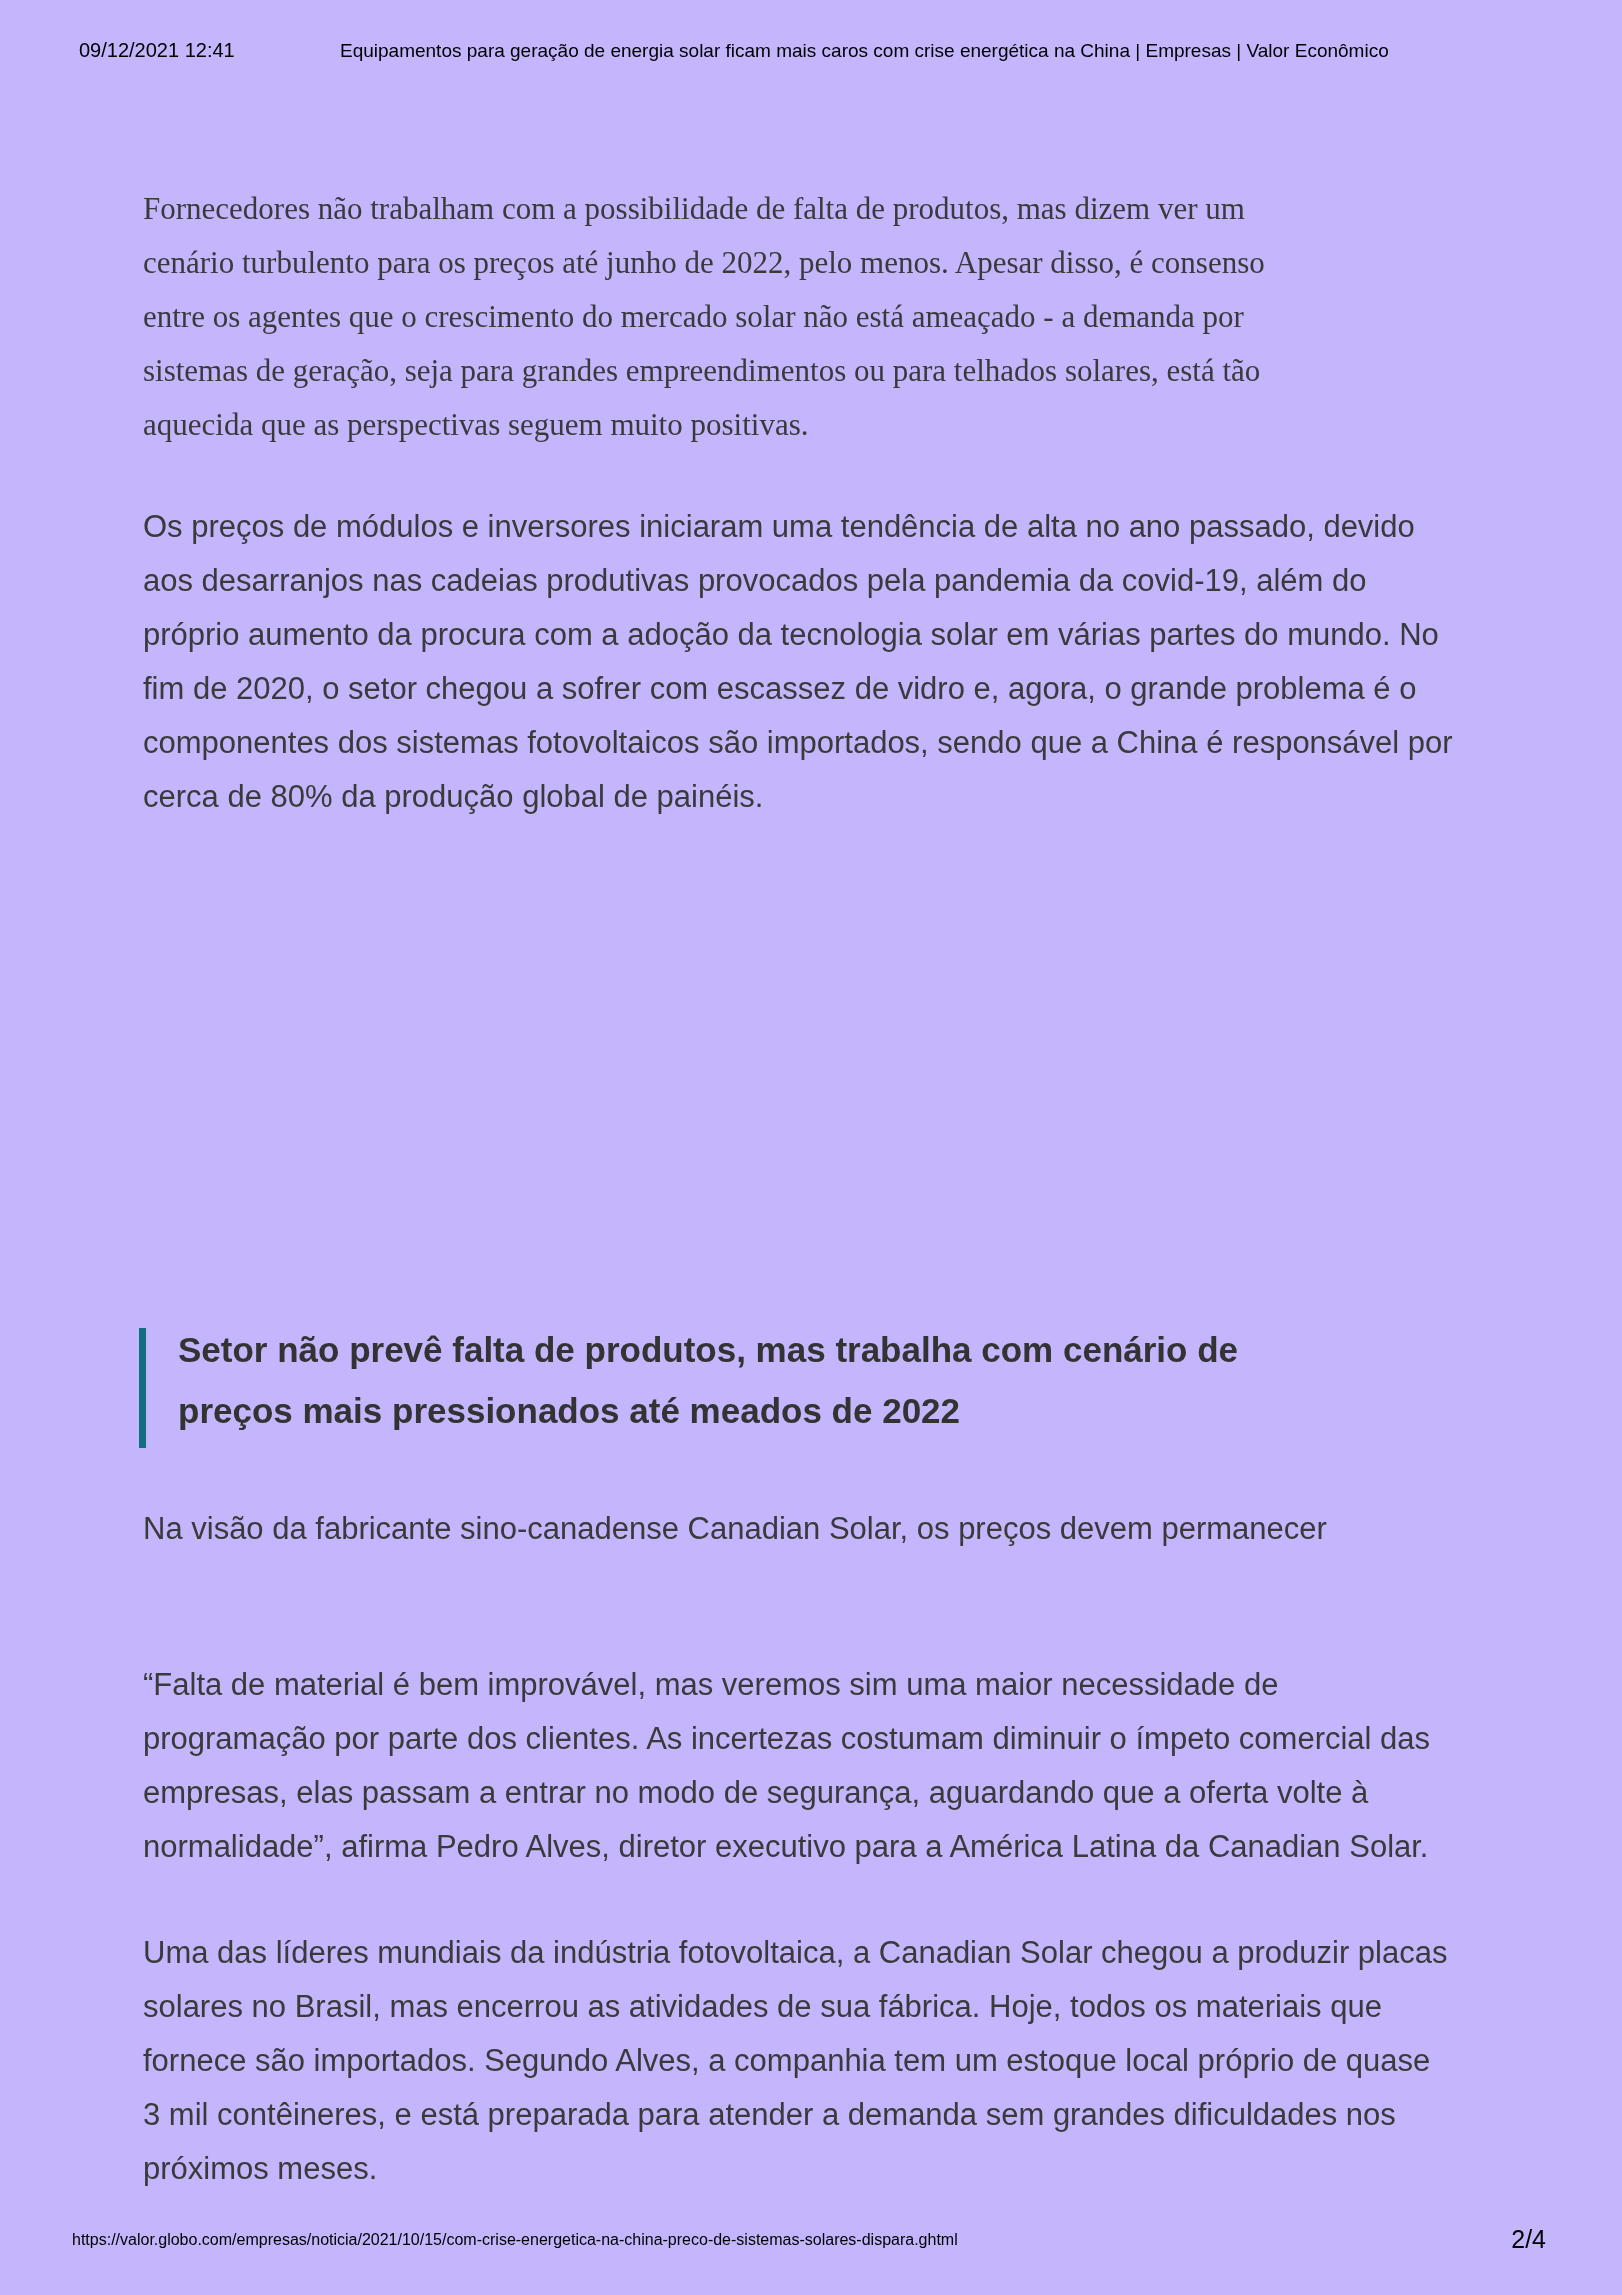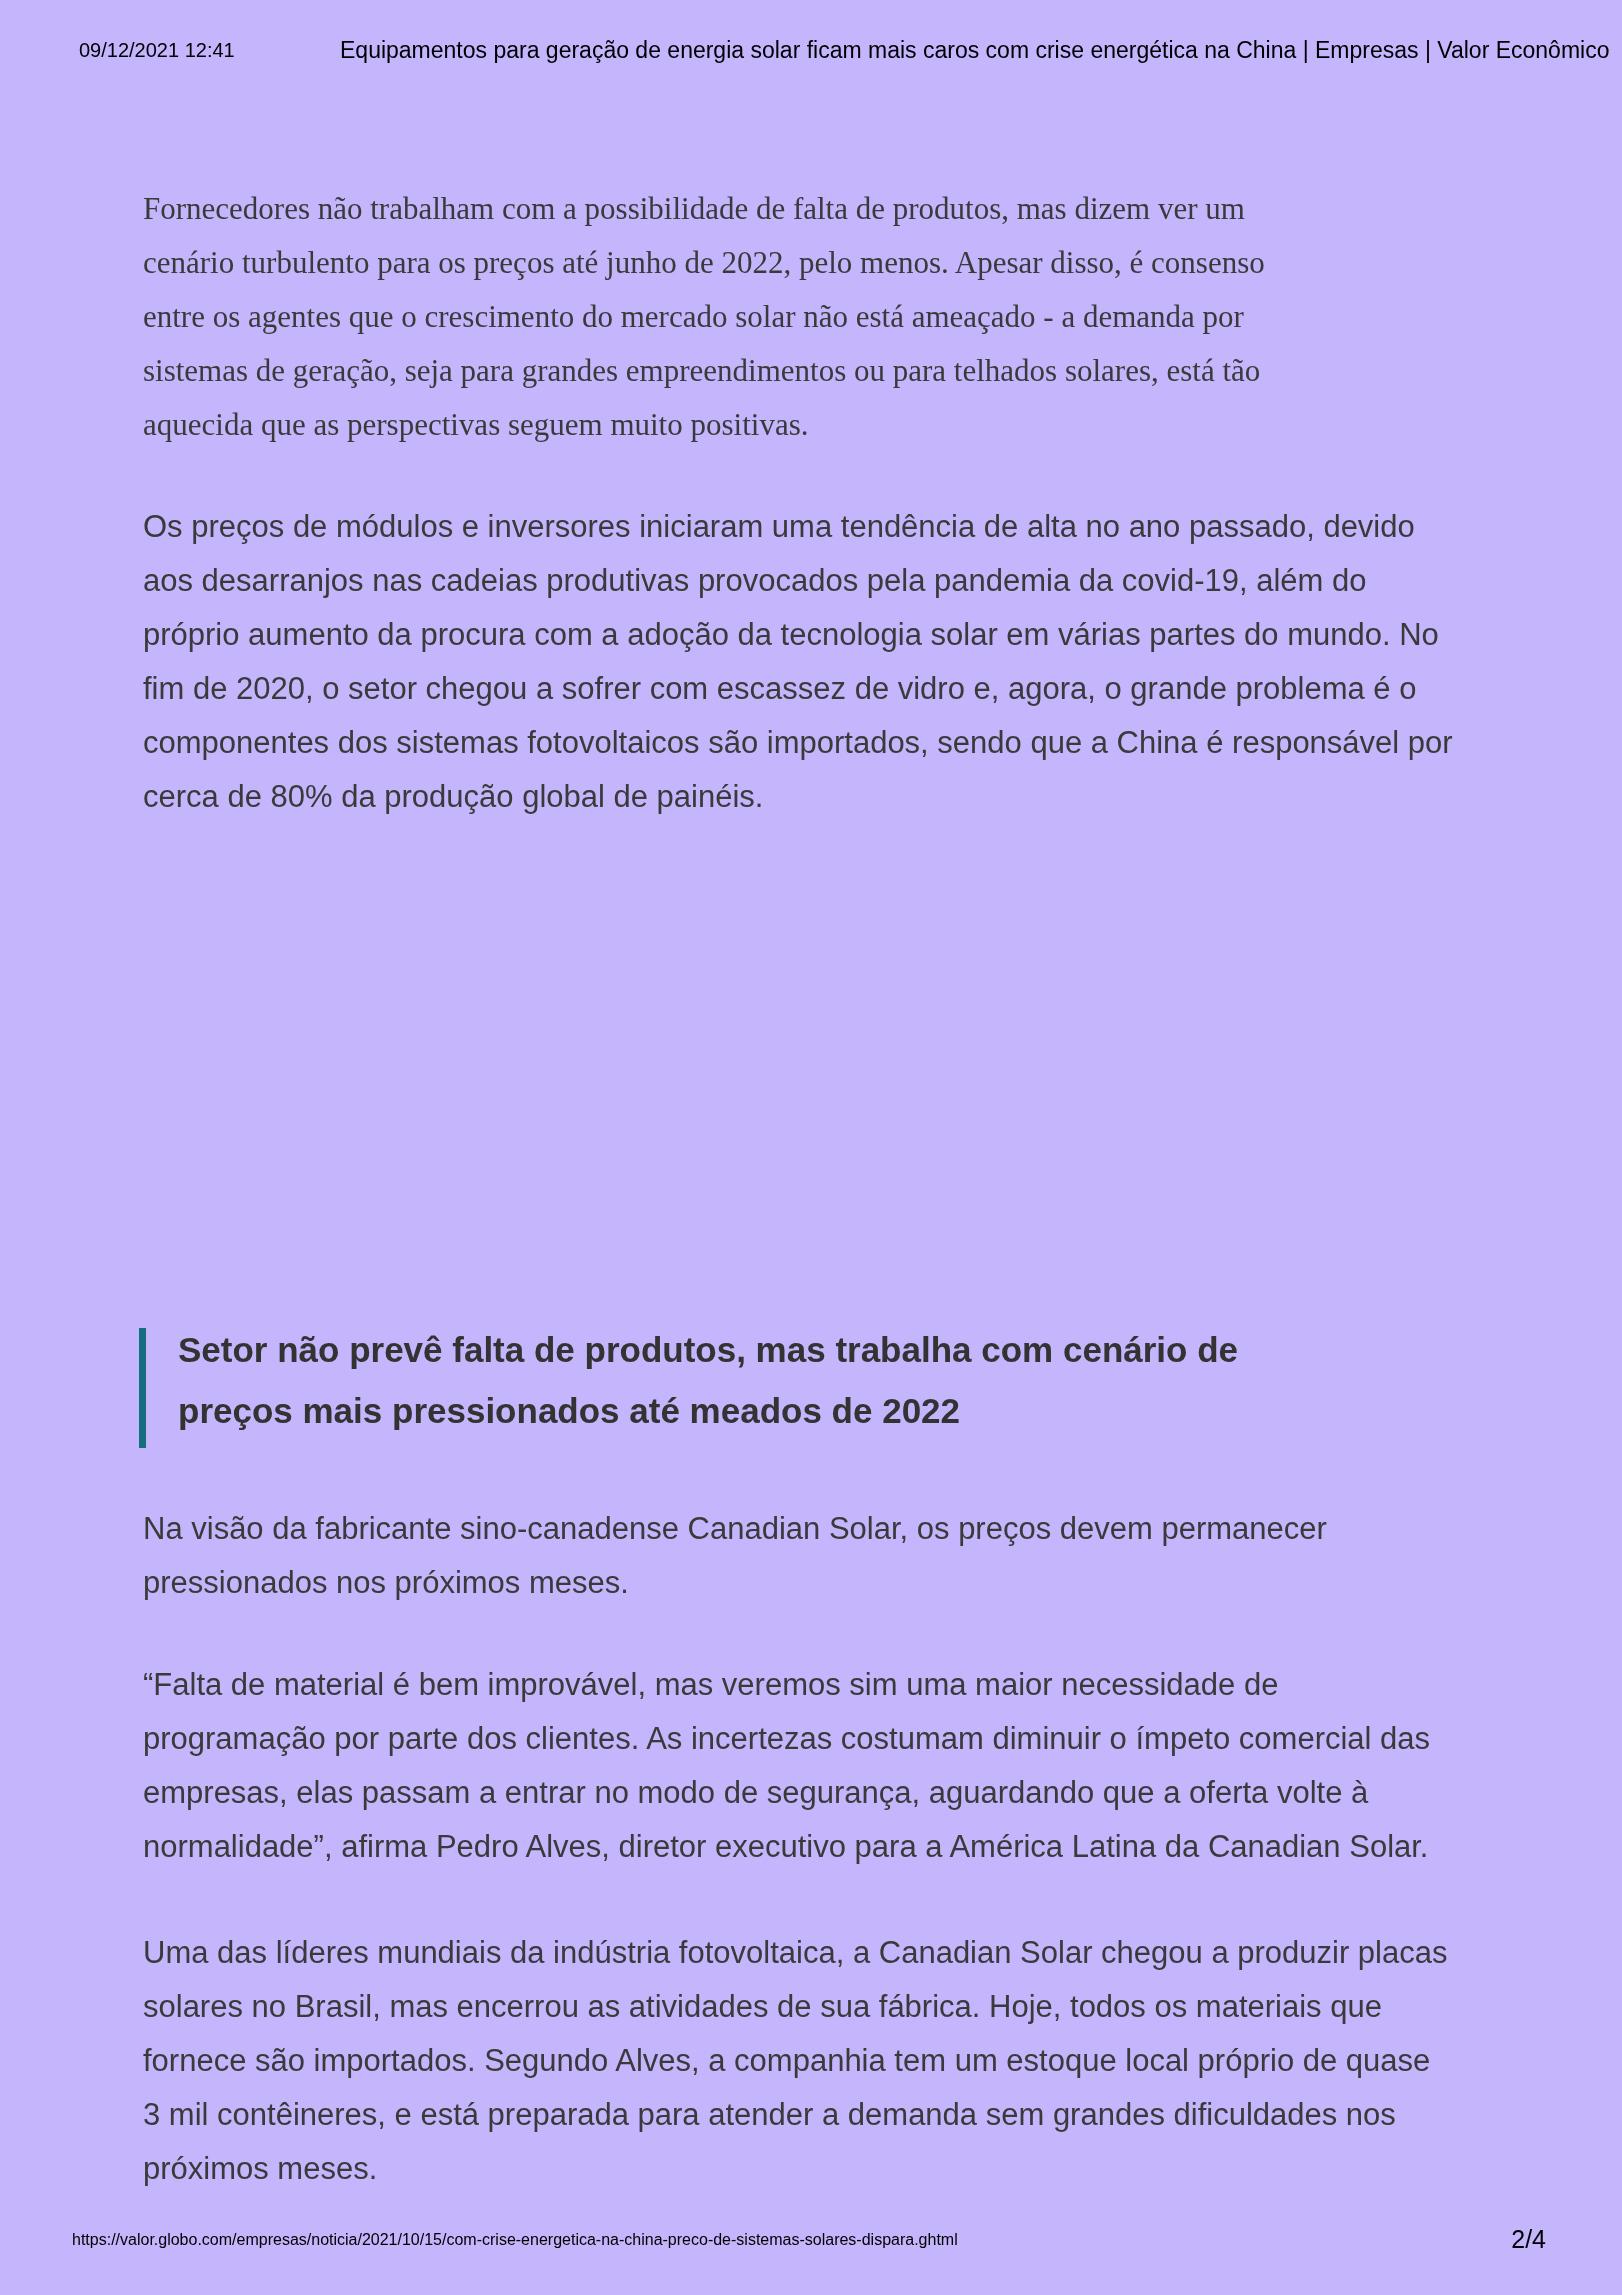--- a/index.html
+++ b/index.html
@@ -11,21 +11,21 @@
     font-family: "Liberation Sans", sans-serif;
     overflow: hidden;
   }
   
   .print-date {
     position: absolute; left: 79px; top: 39px;
     font-size: 20px; line-height: 23.6px; color: #000000; white-space: nowrap;
   }
   .print-title {
     position: absolute; left: 340px; top: 39px;
-    font-size: 23px; line-height: 23.6px; color: #000000; white-space: nowrap;
+    font-size: 19px; line-height: 23.6px; color: #000000; white-space: nowrap;
   }
   
   .related-link {
     position: absolute; left: 191px; top: 82px;
     font-size: 29px; line-height: 37px; font-weight: bold;
     color: var(--accent-link, #1A656E);
     text-decoration: none; white-space: nowrap; cursor: pointer;
   }
   
   .para {
@@ -89,21 +89,20 @@
   <div class="pullquote">
     <div class="pullquote-bar"></div>
     <div class="pullquote-text">
         <div class="line">Setor não prevê falta de produtos, mas trabalha com cenário de</div>
         <div class="line">preços mais pressionados até meados de 2022</div>
       </div>
   </div>
 
   <div class="para p3">
       <div class="line">Na visão da fabricante sino-canadense Canadian Solar, os preços devem permanecer</div>
-      <div class="line">pressionados nos próximos meses.</div>
     </div>
 
   <div class="para p4">
       <div class="line">“Falta de material é bem improvável, mas veremos sim uma maior necessidade de</div>
       <div class="line">programação por parte dos clientes. As incertezas costumam diminuir o ímpeto comercial das</div>
       <div class="line">empresas, elas passam a entrar no modo de segurança, aguardando que a oferta volte à</div>
       <div class="line">normalidade”, afirma Pedro Alves, diretor executivo para a América Latina da Canadian Solar.</div>
     </div>
 
   <div class="para p5">

